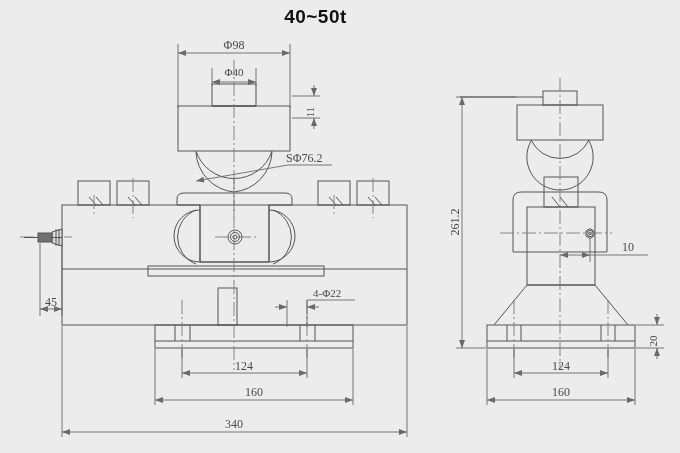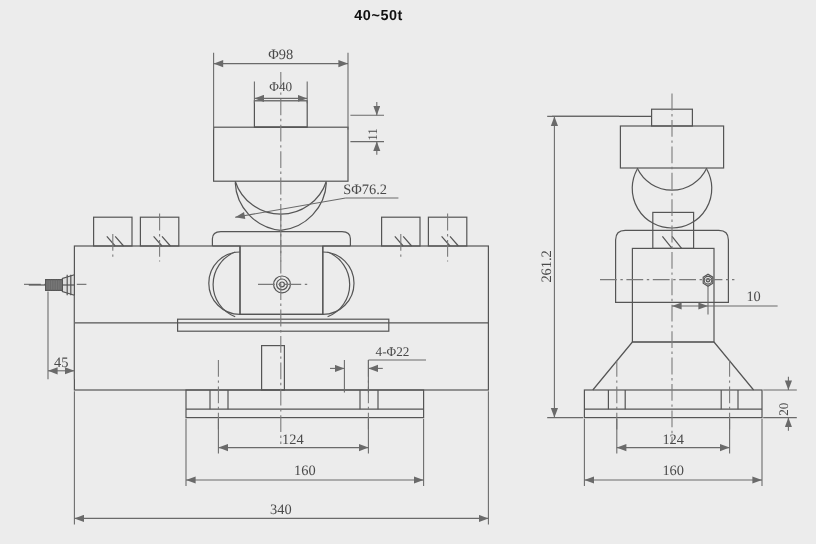--- a/index.html
+++ b/index.html
@@ -8,21 +8,21 @@
     background:#ececec;
     font-family:"Liberation Serif",serif;
     overflow:hidden;
     position:relative;
   }
   #stage{position:absolute;left:0;top:0;width:680px;height:453px;}
   #title{
     position:absolute;left:0;top:6px;width:631px;
     text-align:center;
     font-family:"Liberation Sans",sans-serif;
-    font-weight:bold;font-size:12px;color:#111;
+    font-weight:bold;font-size:19px;color:#111;
     letter-spacing:0.5px;
   }
   svg{position:absolute;left:0;top:0;}
   .dimtext{
     font-family:"Liberation Serif",serif;
     font-size:11px;fill:#4a4a4a;
   }
   .dimtext-lg{
     font-family:"Liberation Serif",serif;
     font-size:12px;fill:#4a4a4a;

